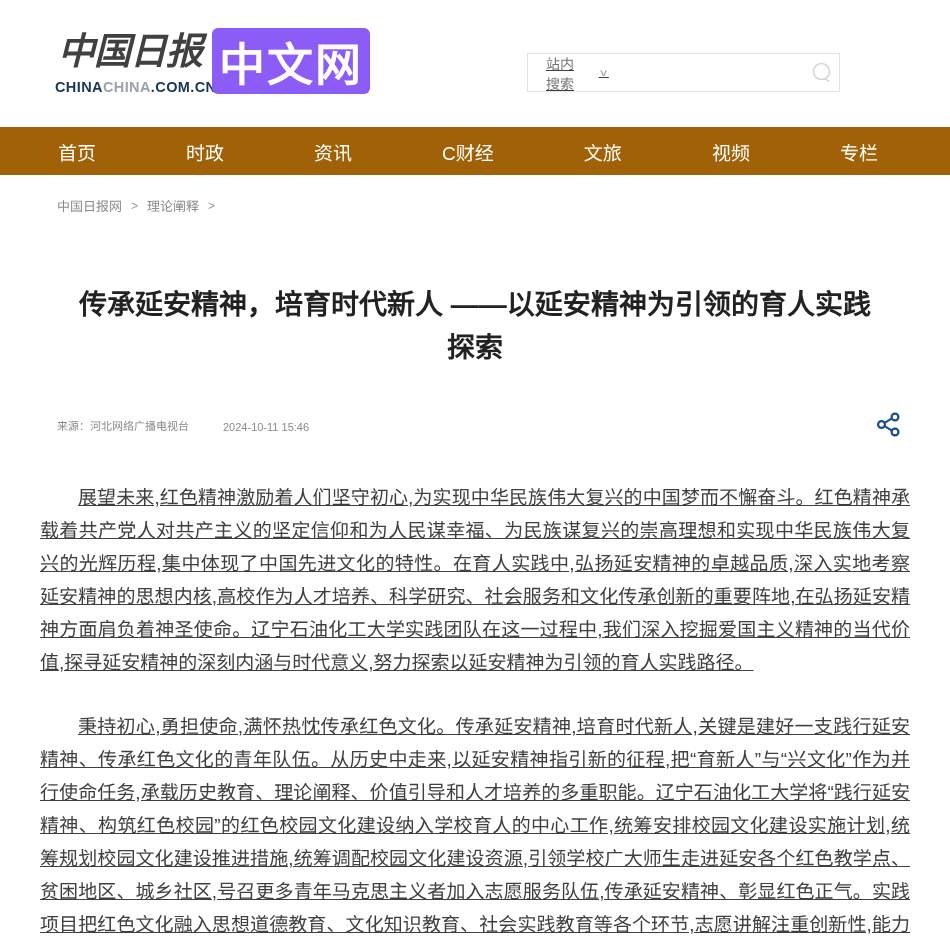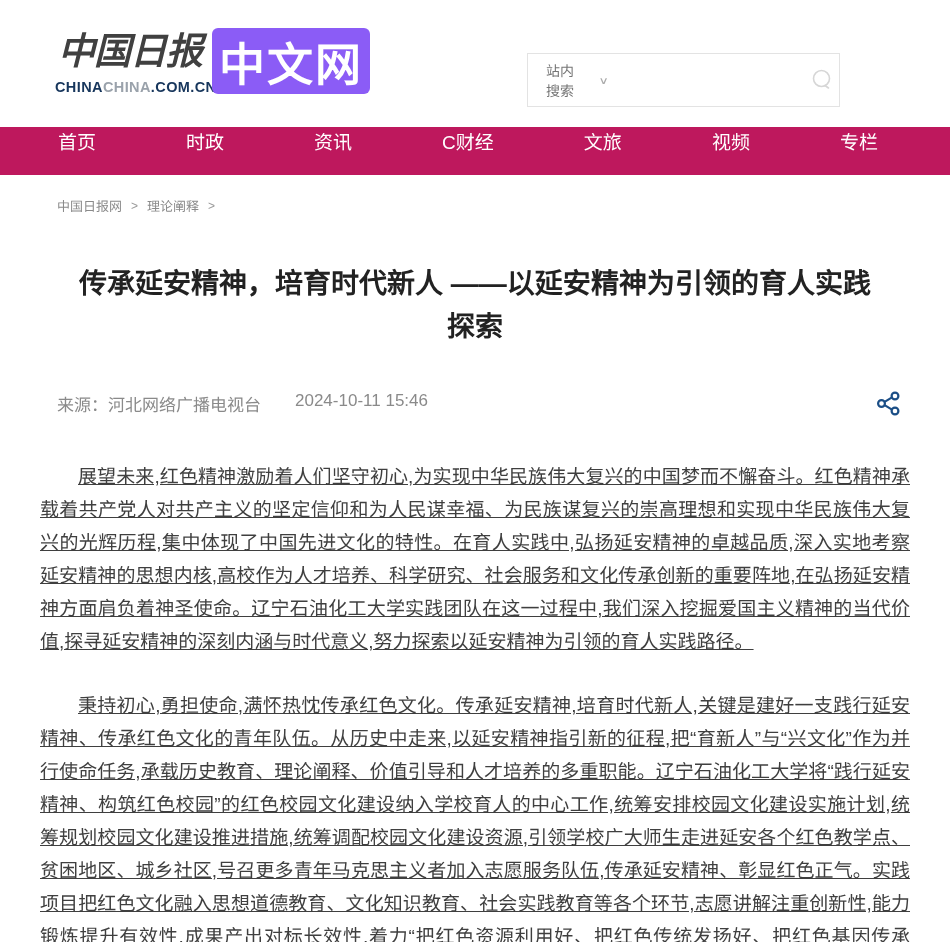--- a/index.html
+++ b/index.html
@@ -65,25 +65,26 @@
     font-weight: 700;
     font-size: 46px;
     color: #ffffff;
     letter-spacing: 2px;
   }
   .search-box {
     position: absolute;
     left: 527px;
     top: 53px;
     width: 313px;
-    height: 54px;
+    height: 39px;
     border: 1px solid #e3e3e3;
     background: #ffffff;
     display: flex;
     align-items: center;
+    text-decoration: underline;
   }
   .search-cat {
     display: flex;
     align-items: center;
     gap: 14px;
     padding-left: 18px;
     font-size: 14px;
     color: #757575;
     cursor: pointer;
   }
@@ -109,23 +110,23 @@
     background: transparent;
     display: flex;
     align-items: center;
     justify-content: center;
     cursor: pointer;
   }
 
   
   .nav {
     height: 48px;
-    background: #be185d;
-    display: flex;
-    align-items: flex-start;
+    background: #a16207;
+    display: flex;
+    align-items: center;
     justify-content: space-between;
     padding: 0 72px 0 58px;
   }
   .nav-item {
     color: #ffffff;
     font-size: 19px;
     text-decoration: none;
     cursor: pointer;
     white-space: nowrap;
   }
@@ -142,42 +143,42 @@
   .breadcrumb a {
     color: #8a8a8a;
     text-decoration: none;
     cursor: pointer;
   }
   .crumb-sep { color: #9a9a9a; font-size: 12px; }
 
   
   .article { padding: 0 40px; }
   .article-title {
-    margin: 47px auto 0;
+    margin: 68px auto 0;
     max-width: 810px;
     text-align: center;
     font-size: 28px;
     font-weight: 700;
     color: #222222;
     line-height: 43px;
     font-family: "Liberation Sans", "DejaVu Sans", sans-serif;
   }
   .meta-row {
     margin-top: 42px;
     padding-left: 17px;
     display: flex;
     align-items: center;
     justify-content: space-between;
   }
   .meta-left {
-    font-size: 17px;
+    font-size: 11px;
     color: #8a8a8a;
     display: flex;
     gap: 34px;
-    align-items: flex-start;
+    align-items: flex-end;
   }
   .share-btn {
     border: none;
     background: transparent;
     cursor: pointer;
     padding: 0;
     margin-right: 8px;
     line-height: 0;
   }
   .article-body { margin-top: 43px; }

